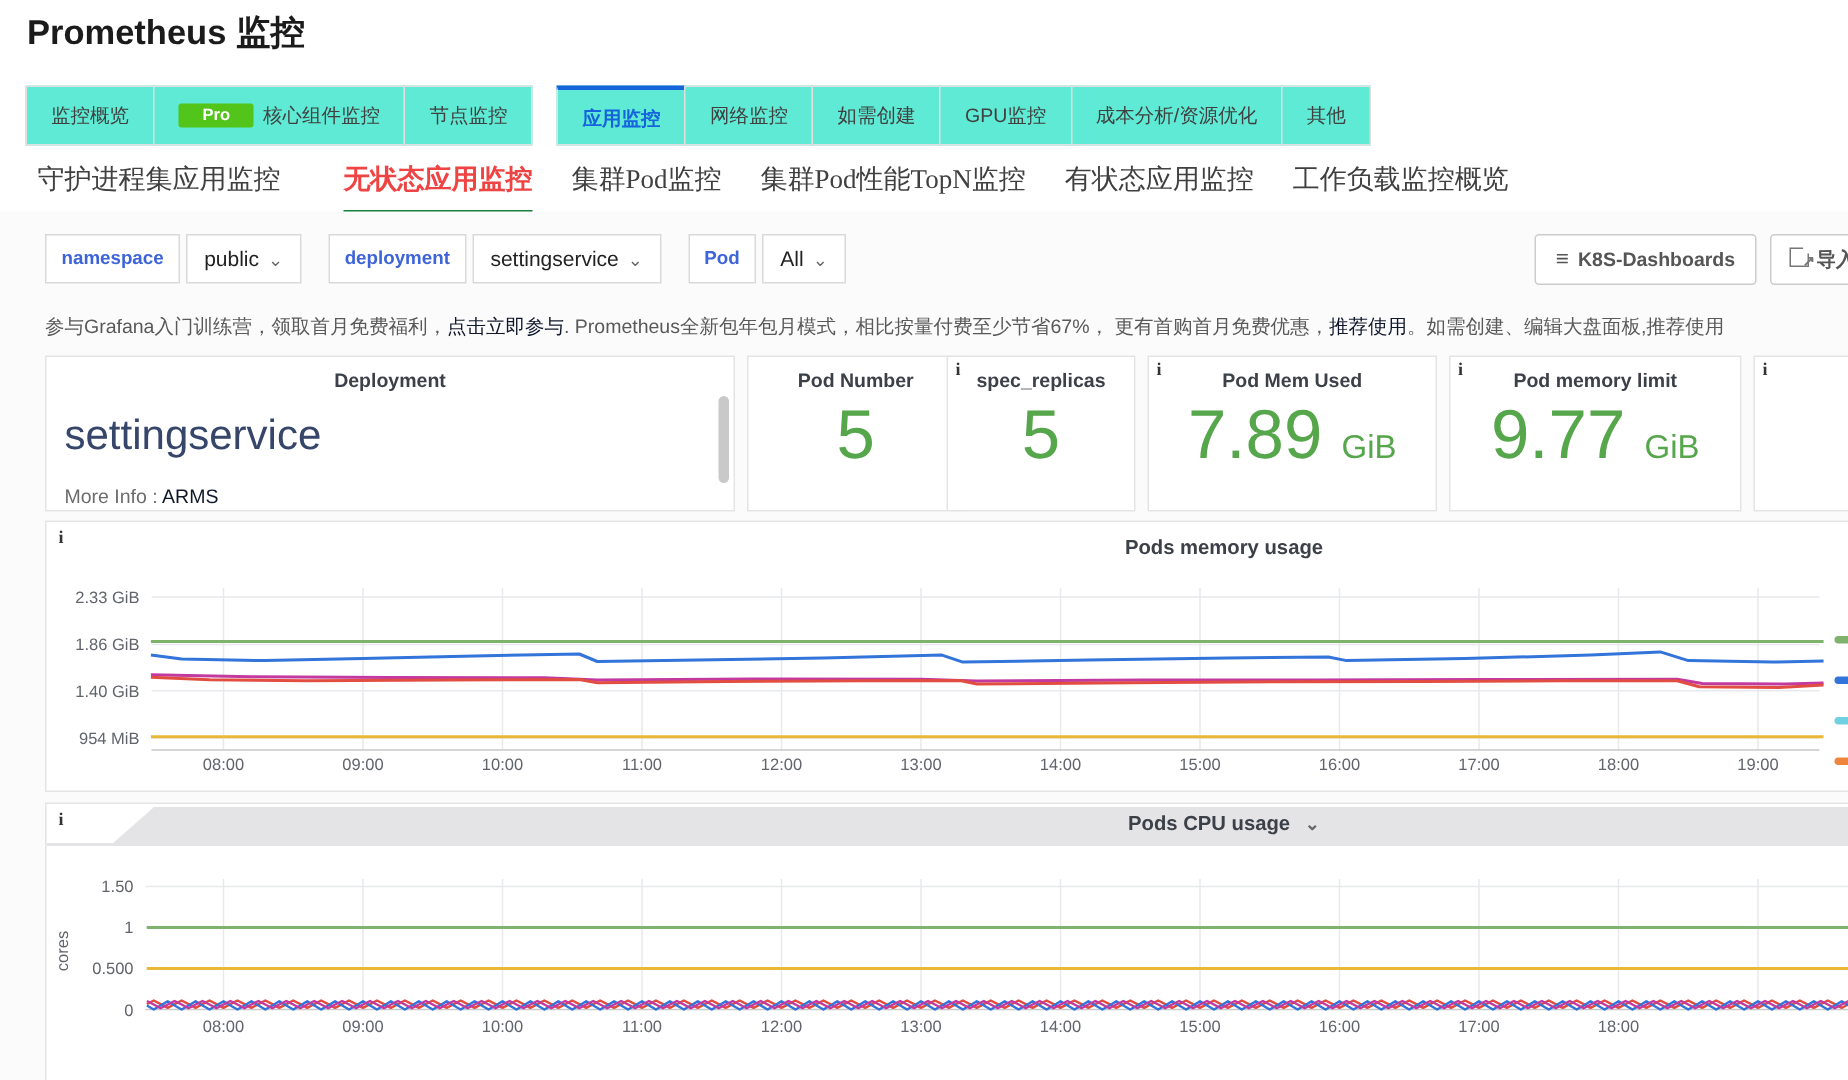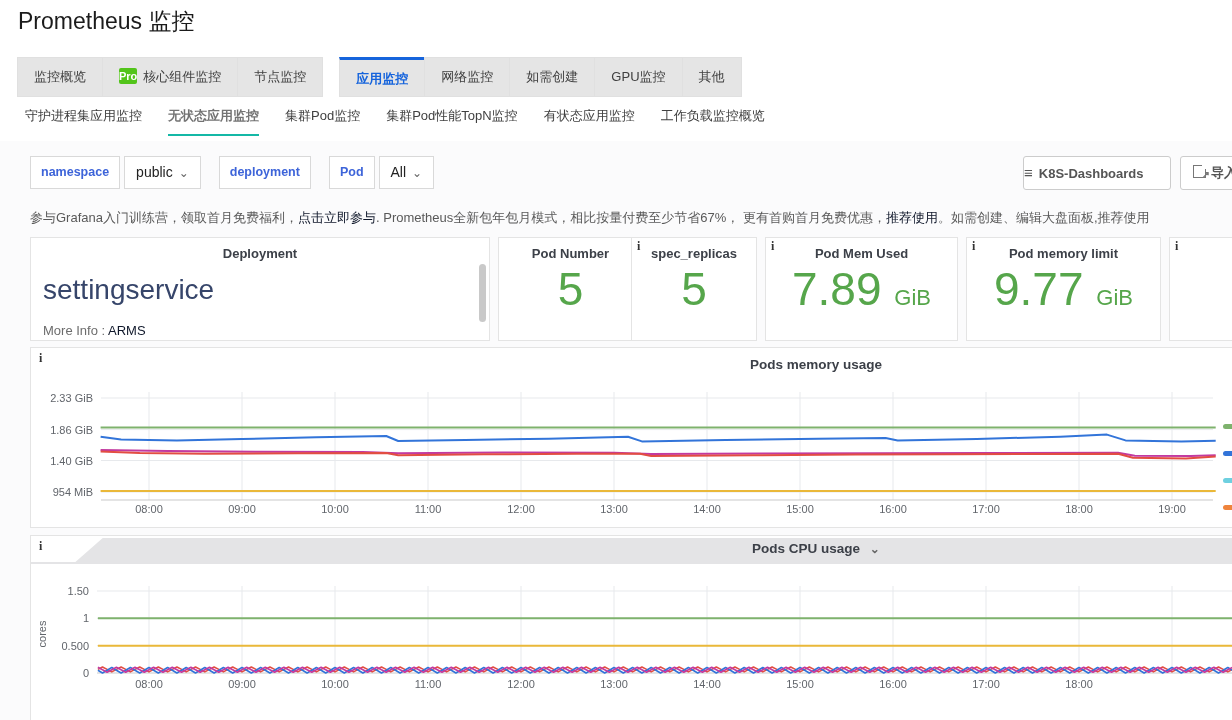--- a/index.html
+++ b/index.html
@@ -2,44 +2,44 @@
 <html><head>
 <meta charset="utf-8">
 <style>
   html,body{margin:0;padding:0;}
   body{
     width:1232px;height:720px;overflow:hidden;position:relative;
     background:#ffffff;font-family:"Liberation Sans",sans-serif;color:#333;
   }
   .abs{position:absolute;}
   
-  #page-title{top:6px;left:18px;font-size:23px;font-weight:normal;color:#1b1b1b;}
+  #page-title{top:6px;left:18px;font-size:23px;font-weight:bold;color:#1b1b1b;}
   
   #primary-tabs{top:57px;left:18px;display:flex;}
   .tab{box-sizing:border-box;height:40px;line-height:37px;padding:0 16px;border:1px solid #e0e0e0;
-       margin-left:-1px;font-size:13px;color:#404040;background:#e5e5e5;white-space:nowrap;cursor:pointer;}
+       margin-left:-1px;font-size:13px;color:#404040;background:#5eead4;white-space:nowrap;cursor:pointer;}
   .tab.active{border-top:3px solid #1664DC;color:#1664DC;font-weight:bold;margin-left:16px;}
   .pro-badge{display:inline-block;background:#52C41A;color:#fff;font-size:11px;font-weight:bold;
-       padding:1px 0;border-radius:2px;margin-right:6px;line-height:14px;vertical-align:1px;}
+       padding:1px 16px;border-radius:2px;margin-right:6px;line-height:14px;vertical-align:1px;}
   
   #secondary-tabs{top:107px;left:25px;display:flex;gap:26px;}
-  .subtab{font-size:13px;color:#404040;padding-bottom:9px;white-space:nowrap;cursor:pointer;}
-  .subtab.active{color:#737373;font-weight:bold;border-bottom:2px solid #14b8a6;}
+  .subtab{font-size:18px;color:#404040;padding-bottom:9px;white-space:nowrap;cursor:pointer;font-family:Liberation Serif, serif;}
+  .subtab.active{color:#ef4444;font-weight:bold;border-bottom:2px solid #15803d;margin-left:16px;}
   
   #content-bg{top:141px;left:0;width:1232px;height:579px;background:#fbfbfc;}
   
   #toolbar{top:156px;left:30px;display:flex;gap:18px;}
   .var-group{display:flex;text-align:right;}
   .var-label{box-sizing:border-box;border:1px solid #d9d9d9;background:#fff;color:#3D64D9;
        font-size:12.5px;font-weight:bold;padding:0 10px;height:33px;line-height:31px;white-space:nowrap;}
   .var-value{box-sizing:border-box;border:1px solid #d9d9d9;background:#fff;margin-left:4px;
        padding:0 11px;height:33px;line-height:31px;font-size:14px;color:#222;white-space:nowrap;cursor:pointer;}
   .caret{color:#666;font-size:12px;margin-left:6px;}
   .btn{box-sizing:border-box;border:1px solid #cccccc;border-radius:3px;background:#fff;height:34px;
-       line-height:32px;font-size:13px;font-weight:bold;color:#555;cursor:pointer;white-space:nowrap;}
+       line-height:32px;text-align:center;font-size:13px;font-weight:bold;color:#555;cursor:pointer;white-space:nowrap;}
   #k8s-btn{top:156px;left:1023px;width:148px;}
   #import-btn{top:156px;left:1180px;width:120px;text-align:left;padding-left:12px;}
   .ext-icon{display:inline-block;width:11px;height:11px;border:1.5px solid #777;position:relative;margin-right:5px;vertical-align:-1px;}
   .ext-icon::after{content:"";position:absolute;right:-4px;top:-4px;width:7px;height:7px;background:#fff;}
   .ext-icon::before{content:"\2197";position:absolute;right:-5px;top:-7px;font-size:10px;color:#777;z-index:2;}
   .hamburger{font-size:15px;margin-right:6px;font-weight:normal;}
   
   #banner{top:209px;left:30px;width:1202px;white-space:nowrap;overflow:hidden;font-size:13px;color:#595959;}
   .blue-link{color:#0f172a;cursor:pointer;}
   
@@ -70,20 +70,21 @@
 <div class="abs" id="page-title">Prometheus 监控</div>
 
 <div class="abs" id="primary-tabs">
   <div class="tab">监控概览</div>
   <div class="tab"><span class="pro-badge">Pro</span><span>核心组件监控</span></div>
   <div class="tab">节点监控</div>
   <div class="tab active">应用监控</div>
   <div class="tab">网络监控</div>
   <div class="tab">如需创建</div>
   <div class="tab">GPU监控</div>
+  <div class="tab">成本分析/资源优化</div>
   <div class="tab">其他</div>
 </div>
 
 <div class="abs" id="secondary-tabs">
   <div class="subtab">守护进程集应用监控</div>
   <div class="subtab active">无状态应用监控</div>
   <div class="subtab">集群Pod监控</div>
   <div class="subtab">集群Pod性能TopN监控</div>
   <div class="subtab">有状态应用监控</div>
   <div class="subtab">工作负载监控概览</div>
@@ -91,20 +92,21 @@
 
 <div class="abs" id="content-bg"></div>
 
 <div class="abs" id="toolbar">
   <div class="var-group">
     <div class="var-label">namespace</div>
     <div class="var-value"><span>public</span><span class="caret">⌄</span></div>
   </div>
   <div class="var-group">
     <div class="var-label">deployment</div>
+    <div class="var-value"><span>settingservice</span><span class="caret">⌄</span></div>
   </div>
   <div class="var-group">
     <div class="var-label">Pod</div>
     <div class="var-value"><span>All</span><span class="caret">⌄</span></div>
   </div>
 </div>
 
 <div class="abs btn" id="k8s-btn"><span class="hamburger">≡</span><span>K8S-Dashboards</span></div>
 <div class="abs btn" id="import-btn"><span class="ext-icon"></span><span>导入(</span></div>
 

